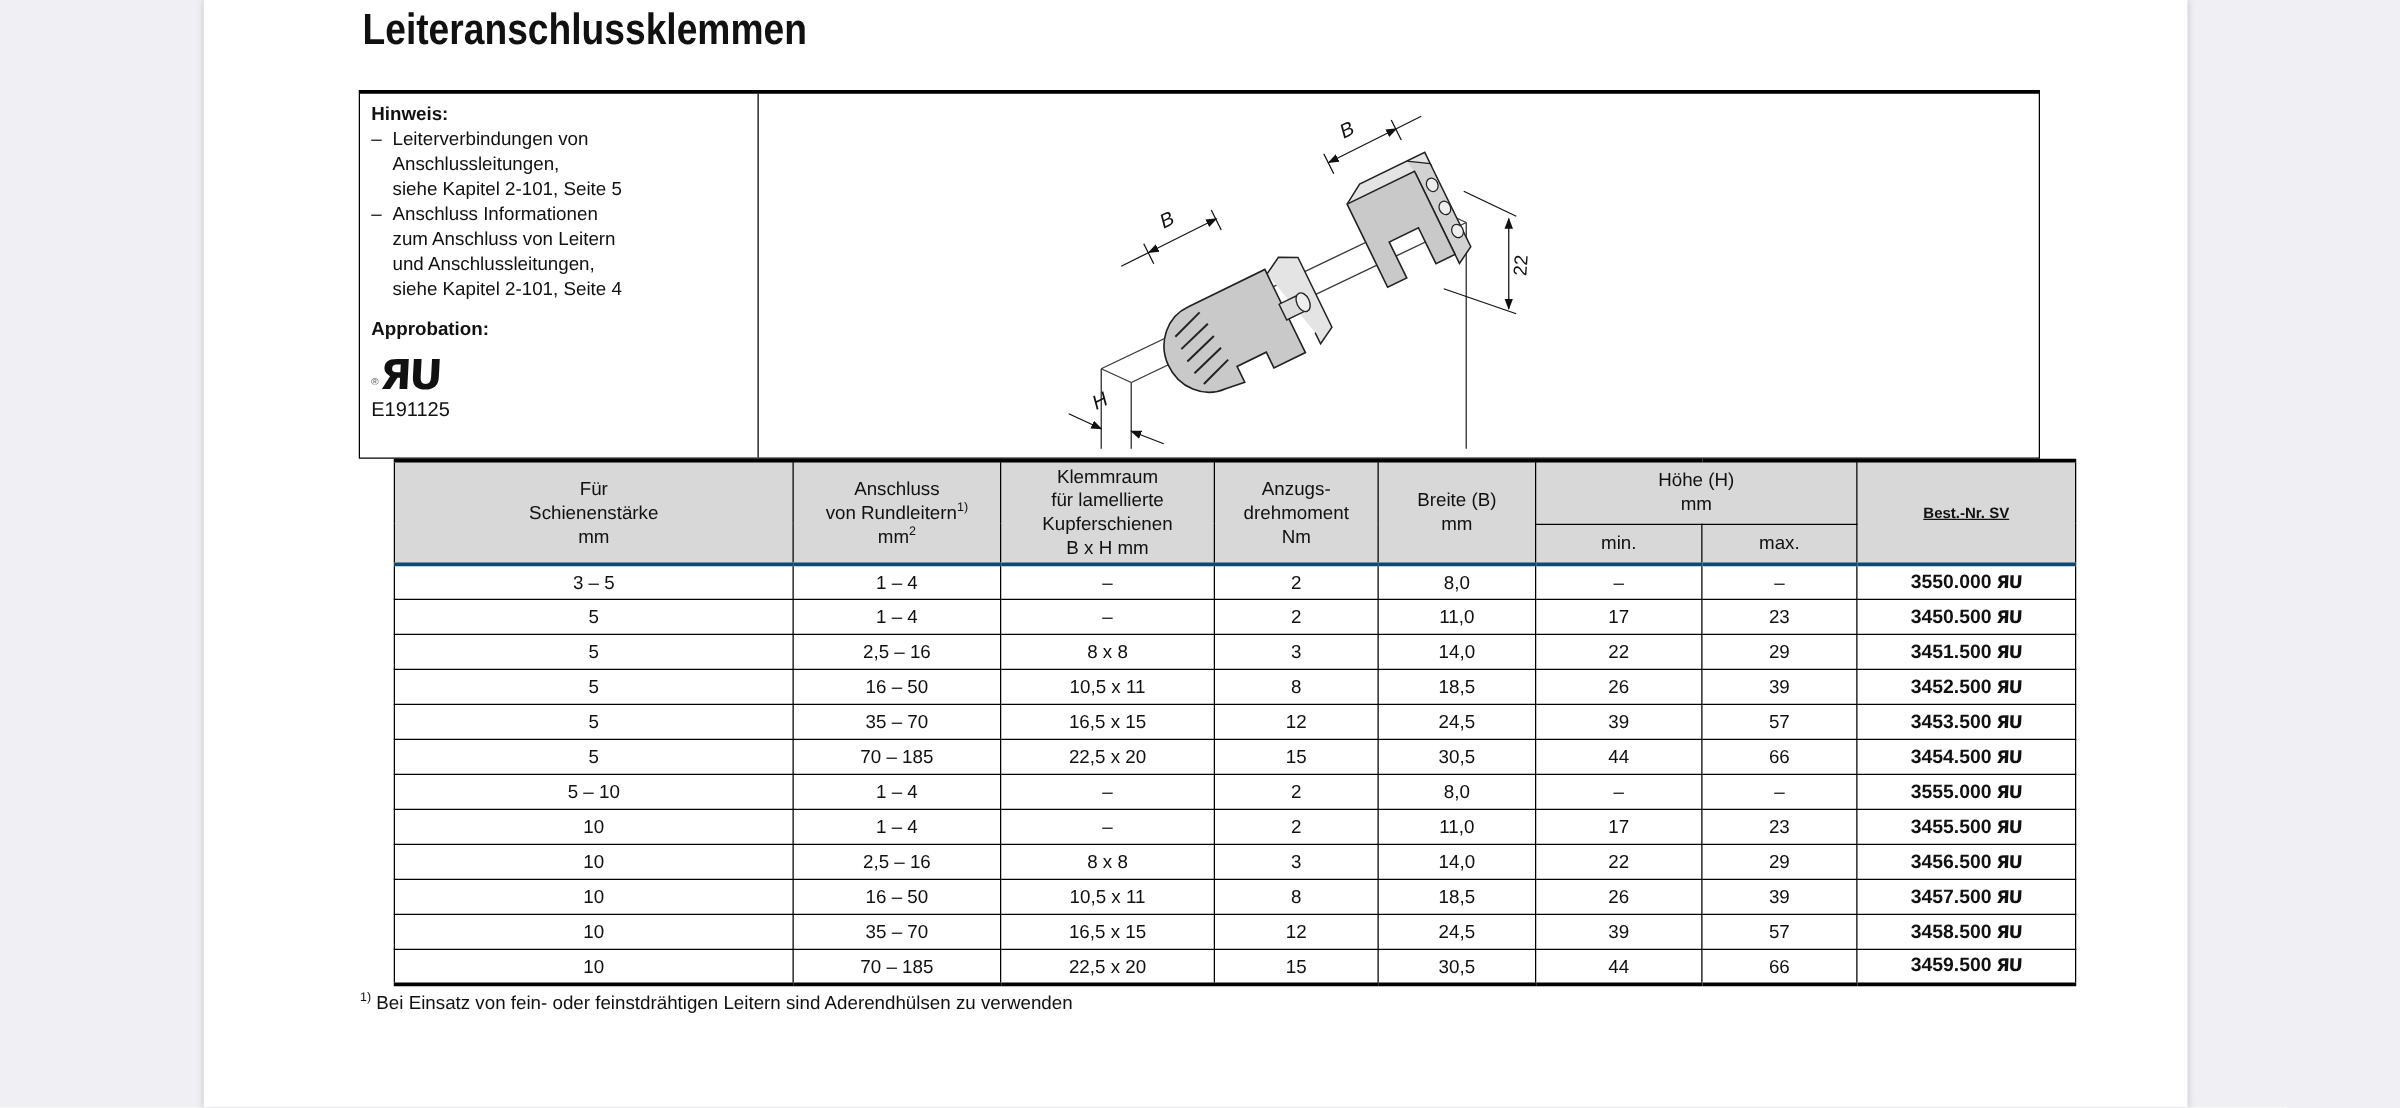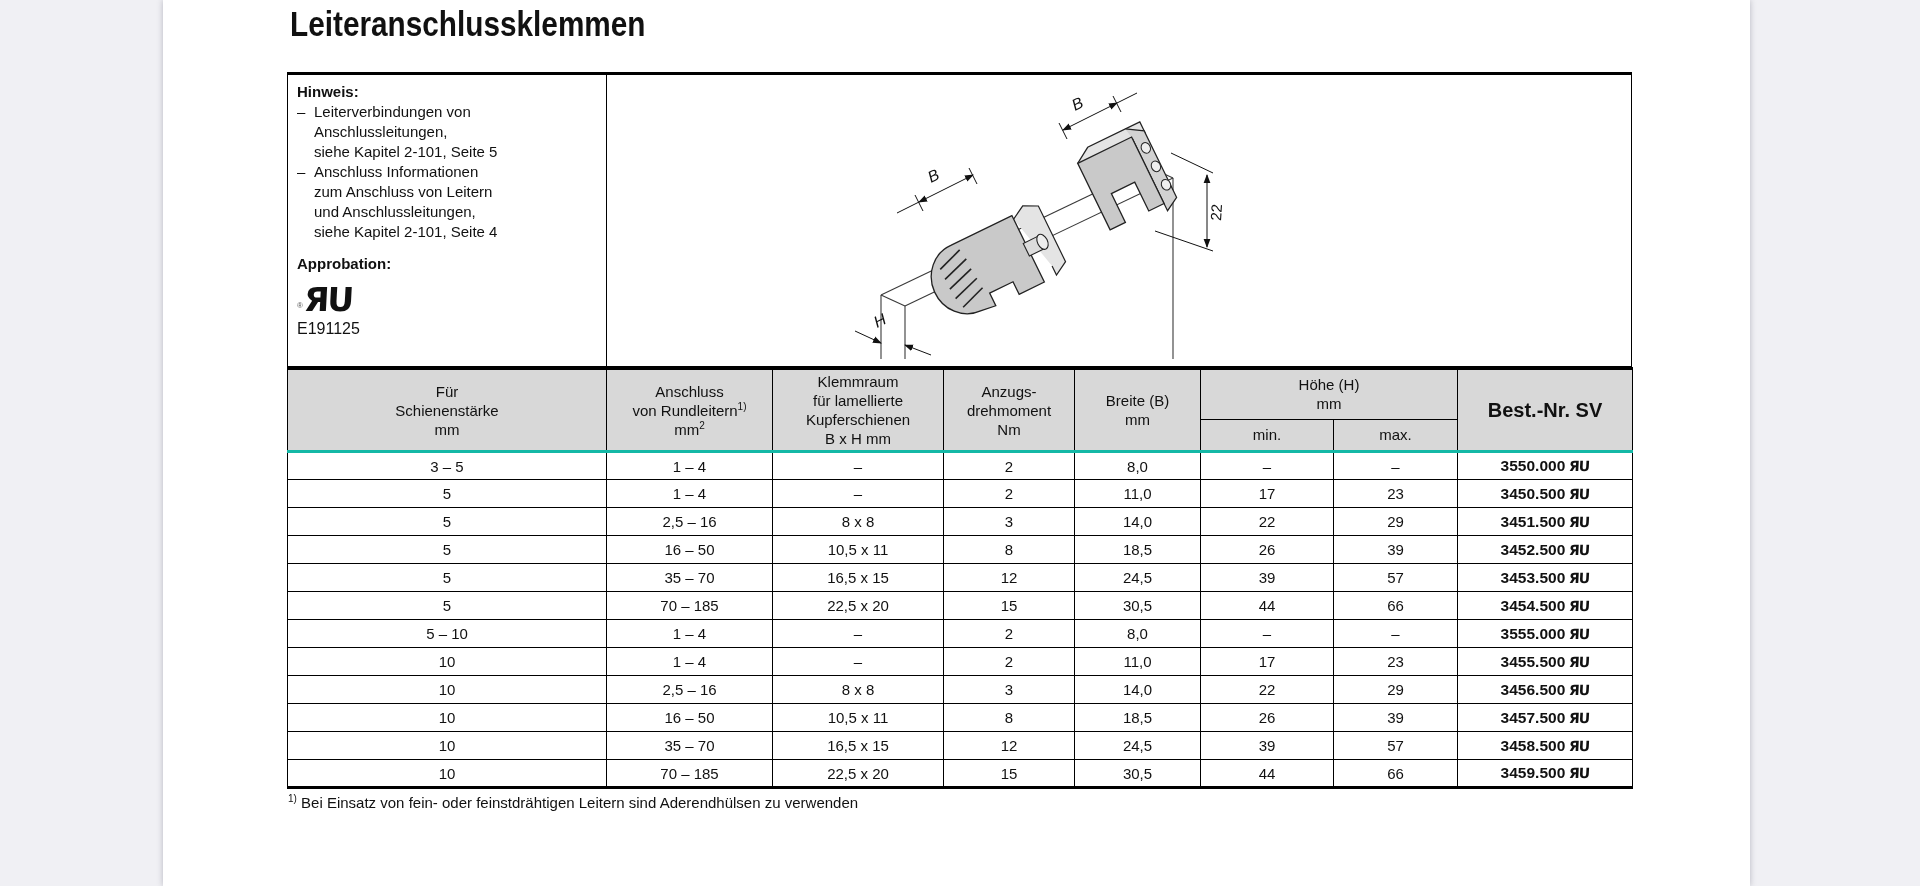--- a/index.html
+++ b/index.html
@@ -41,33 +41,34 @@
   .ul-mark.big { font-size:33px; }
   .ul-mark.small { font-size:14px; letter-spacing:-1px; margin-left:4px; }
   .ul-file { margin-top:3px; font-size:16px; }
 
   .drawing-svg { position:absolute; left:212px; top:8px; }
 
   
   table.data {
     border-collapse:collapse; table-layout:fixed; width:1345px;
     font-size:15px;
+    margin-left:28px;
   }
   table.data th, table.data td { border:1px solid #000; text-align:center; vertical-align:middle; }
   table.data { border-left:1px solid #000; border-right:1px solid #000; }
   thead th {
     background:#d8d8d8; font-weight:normal; line-height:19px; padding:2px 2px;
   }
   thead tr.group-row th { height:44px; }
   thead tr.sub-row th { height:28px; }
-  thead th.best-col { font-weight:bold; font-size:20px; }
+  thead th.best-col { font-weight:bold; font-size:12px;text-decoration:underline; }
   thead tr.group-row { border-top:3px solid #000; }
   table.data thead { border-top:3px solid #000; }
   tbody td { height:28px; background:#fff; }
-  tbody tr:first-child td { border-top:3px solid #14b8a6; }
+  tbody tr:first-child td { border-top:3px solid #0c4a6e; }
   tbody tr:last-child td { border-bottom:3px solid #000; }
   td.col-best { font-weight:bold; font-size:15.5px; }
   sup { font-size:10px; vertical-align:super; line-height:0; }
 
   .footnote { margin-top:5px; font-size:15px; padding-left:1px; }
   .footnote sup { font-size:10px; }
 </style>
 </head>
 <body>
 

